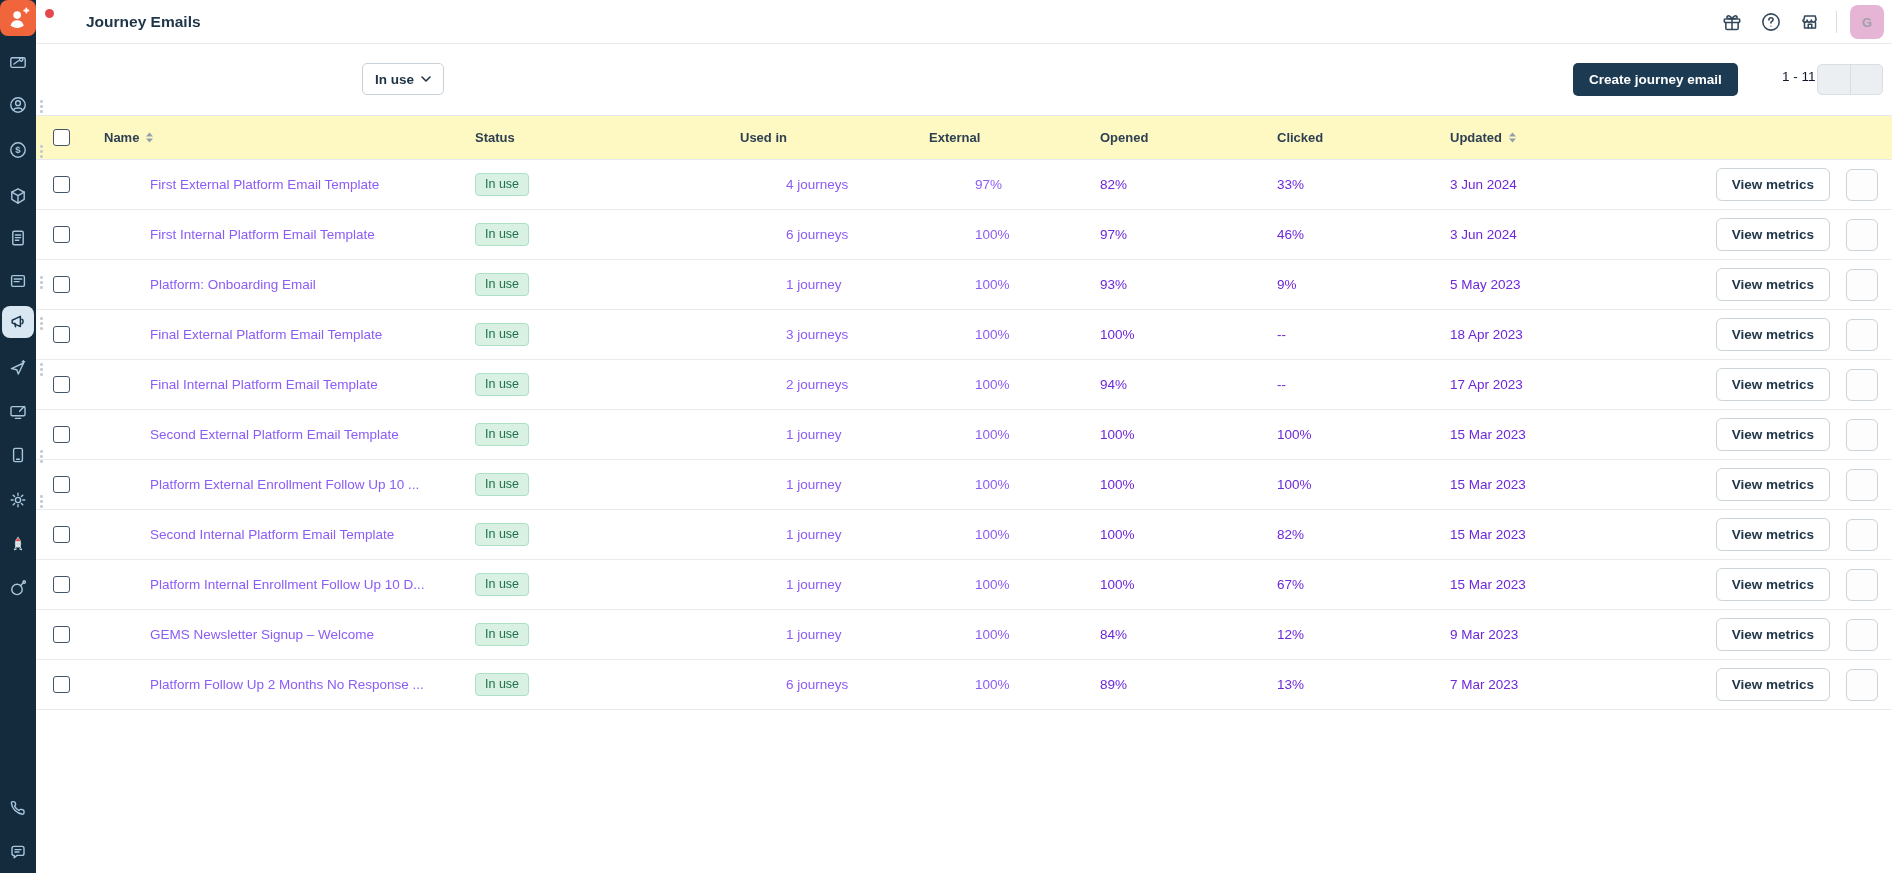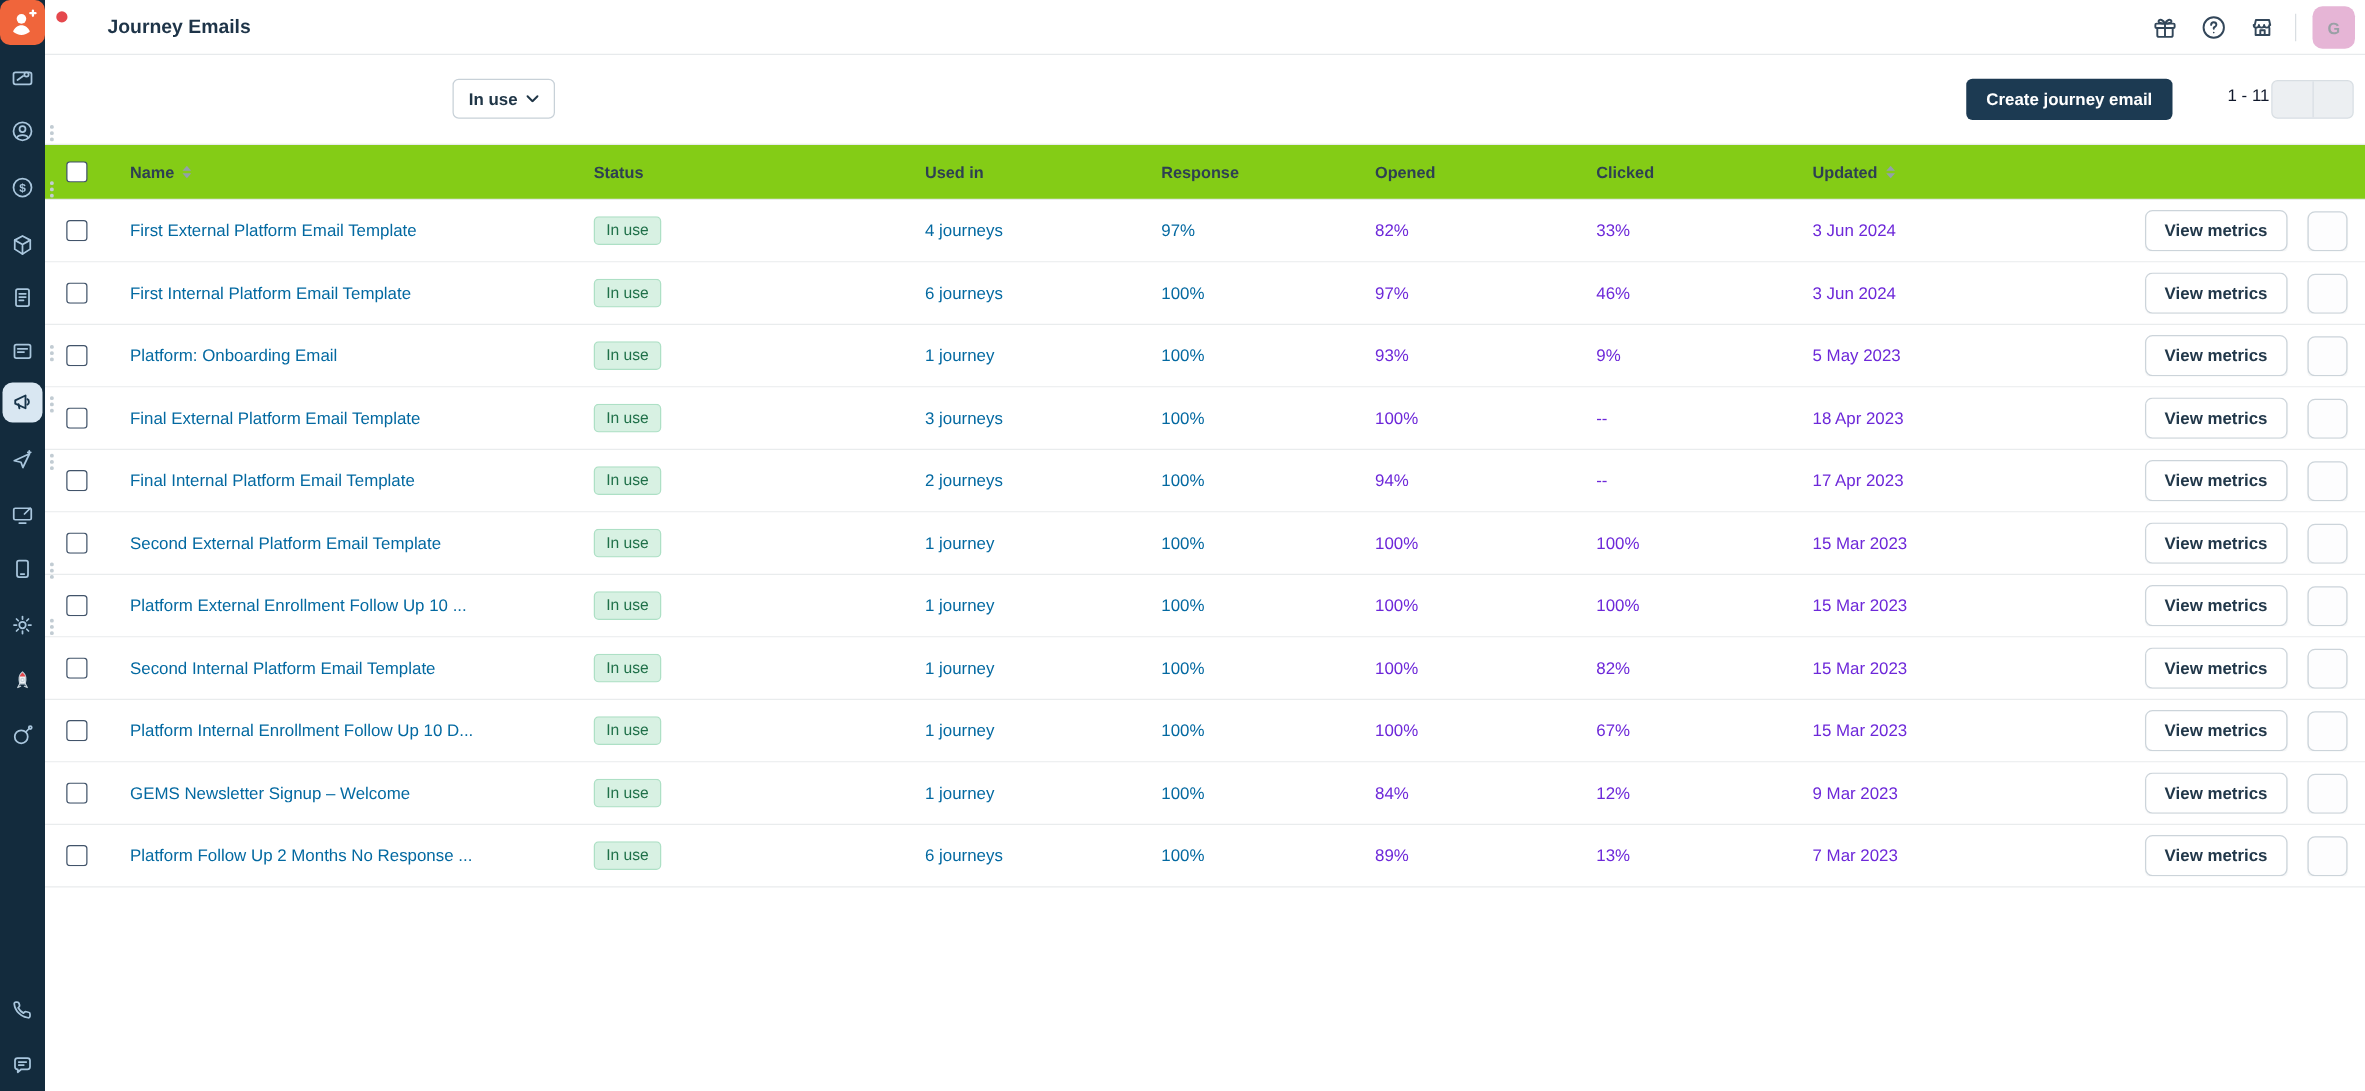--- a/index.html
+++ b/index.html
@@ -35,28 +35,28 @@
   .search-input::placeholder { color:#9aa5ad; }
   .filter-btn { position:absolute; left:326px; top:19px; height:32px; border:1px solid #c8d1d8; border-radius:5px; background:#fff; padding:0 12px; display:flex; align-items:center; gap:7px; font-size:13.5px; font-weight:700; color:#203647; font-family:inherit; cursor:pointer; }
   .create-btn { position:absolute; left:1510px; top:19px; height:33px; padding:0 16px; background:#1c3a52; color:#fff; border:none; border-radius:5px; font-size:13.5px; font-weight:700; font-family:inherit; cursor:pointer;margin-left:27px; }
   .page-count { position:absolute; left:1746px; top:25px; font-size:13.5px; color:#0f172a; }
   .pager { position:absolute; right:9px; top:20px; width:66px; height:31px; border:1px solid #d8dee3; border-radius:5px; background:#eceff2; display:flex; overflow:hidden; }
   .pager button { flex:1; border:none; background:transparent; cursor:pointer; }
   .pager .pg-prev { border-right:1px solid #d8dee3; }
 
   
   .grid { display:grid; grid-template-columns:52px 371px 265px 189px 171px 177px 173px 220px 1fr; align-items:center; }
-  .thead { height:45px; background:#84cc16; border-top:1px solid #e7eaec; border-bottom:1px solid #e7eaec; flex:0 0 45px; font-size:13px; font-weight:700; color:#2e4052; }
+  .thead { height:45px; background:#fef9c3; border-top:1px solid #e7eaec; border-bottom:1px solid #e7eaec; flex:0 0 45px; font-size:13px; font-weight:700; color:#2e4052; }
   .row { height:50px; border-bottom:1px solid #e9eced; background:#fff; flex:0 0 50px; }
   .cell { padding-left:16px; white-space:nowrap; overflow:hidden; }
   .c-check { padding-left:17px; }
   .checkbox { display:inline-block; width:17px; height:17px; border:1.5px solid #42546a; border-radius:3px; background:#fff; cursor:pointer; vertical-align:middle; }
   .th-sort { display:inline-flex; align-items:center; gap:6px; cursor:pointer; }
   .sort-ico { width:9px; height:11px; }
-  .link { color:#0369a1; text-decoration:none; cursor:pointer; }
+  .link { color:#8b5cf6; text-decoration:none; cursor:pointer;margin-left:46px; }
   .badge { display:inline-block; background:#d8f1e3; border:1px solid #ade0c5; color:#1f7049; font-size:12.5px; border-radius:4px; padding:3px 9px; line-height:1.25; }
   .txt { color:#6d28d9; }
   .c-actions { display:flex; align-items:center; justify-content:flex-end; gap:16px; padding-right:14px; }
   .btn-secondary { background:#fff; border:1px solid #ccd4da; border-radius:6px; padding:8px 15px; font-size:13.5px; font-weight:700; color:#22384a; font-family:inherit; cursor:pointer; box-shadow:0 1px 1px rgba(20,40,60,0.05); }
   .btn-square { width:32px; height:32px; background:#fdfdfe; border:1px solid #ccd4da; border-radius:6px; cursor:pointer; box-shadow:0 1px 1px rgba(20,40,60,0.05); }
   .below { flex:1 1 auto; background:#e8ebed; }
 </style>
 </head>
 <body>
 
@@ -255,21 +255,21 @@
     <div class="cell c-check"><span class="checkbox"></span></div>
     <div class="cell"><span class="th-sort">
           <span>Name</span>
           <svg class="sort-ico" viewBox="0 0 9 11">
             <path d="M4.5.5L8 4.5H1z" fill="#93a0aa"></path>
             <path d="M4.5 10.5L1 6.5h7z" fill="#93a0aa"></path>
           </svg>
         </span></div>
     <div class="cell">Status</div>
     <div class="cell">Used in</div>
-    <div class="cell">Response</div>
+    <div class="cell">External</div>
     <div class="cell">Opened</div>
     <div class="cell">Clicked</div>
     <div class="cell"><span class="th-sort">
           <span>Updated</span>
           <svg class="sort-ico" viewBox="0 0 9 11">
             <path d="M4.5.5L8 4.5H1z" fill="#93a0aa"></path>
             <path d="M4.5 10.5L1 6.5h7z" fill="#93a0aa"></path>
           </svg>
         </span></div>
     <div class="cell"></div>

